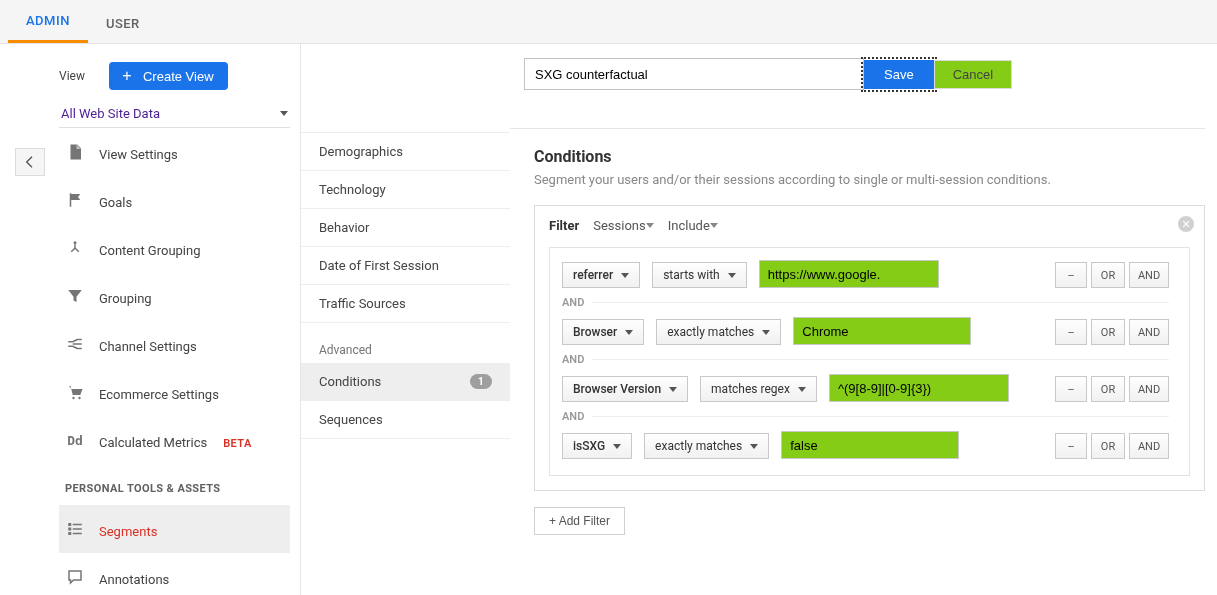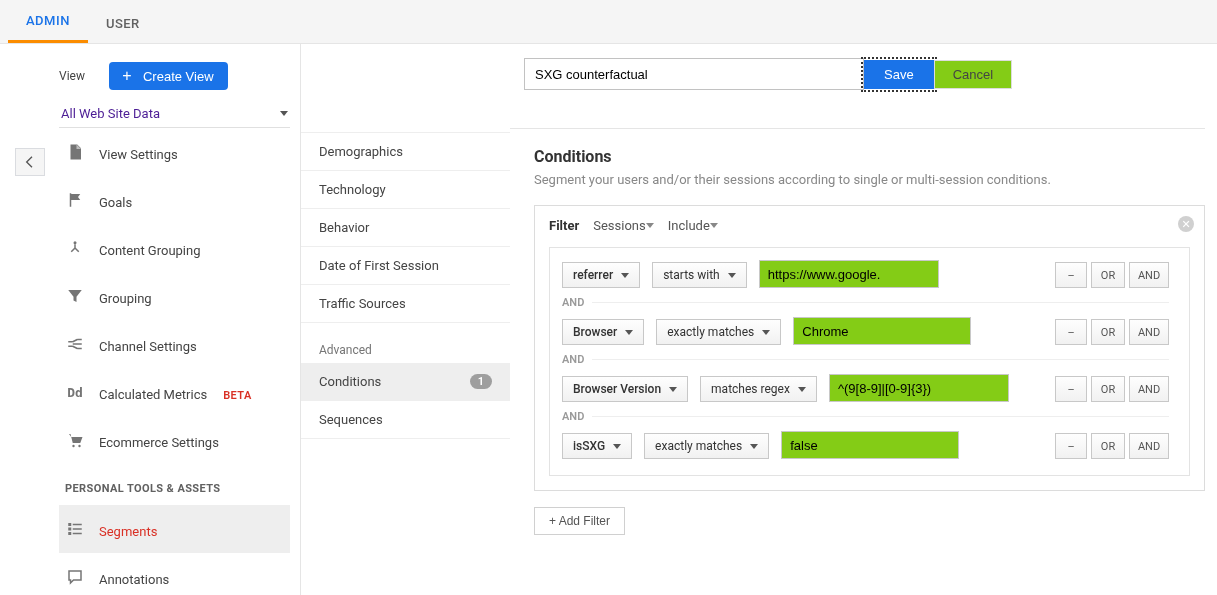--- a/index.html
+++ b/index.html
@@ -286,34 +286,34 @@
     <div class="nav-item">
       <span class="nav-icon">
           <svg width="18" height="18" viewBox="0 0 24 24">
             <path stroke="#757575" stroke-width="2" d="M3 9h6M3 15h6M15 6h6M15 12h6M15 18h6M9 9l6-3M9 15l6 3M9 12h6" fill="none"></path>
           </svg>
         </span>
       <span>Channel Settings</span>
     </div>
     <div class="nav-item">
       <span class="nav-icon">
-          <span style="font-size:13px;font-weight:700;color:#757575;font-family:monospace">Dd</span>
-        </span>
-      <span>Calculated Metrics</span>
-      <span class="beta">BETA</span>
-    </div>
-    <div class="nav-item">
-      <span class="nav-icon">
           <svg width="18" height="18" viewBox="0 0 24 24">
             <path fill="#757575" d="M4 4h2l3 12h10l3-8H7"></path>
             <circle cx="10" cy="20" r="1.6" fill="#757575"></circle>
             <circle cx="18" cy="20" r="1.6" fill="#757575"></circle>
           </svg>
         </span>
       <span>Ecommerce Settings</span>
+    </div>
+    <div class="nav-item">
+      <span class="nav-icon">
+          <span style="font-size:13px;font-weight:700;color:#757575;font-family:monospace">Dd</span>
+        </span>
+      <span>Calculated Metrics</span>
+      <span class="beta">BETA</span>
     </div>
 
     <div class="section-title">PERSONAL TOOLS &amp; ASSETS</div>
     <div class="nav-item active">
       <span class="nav-icon">
           <svg width="18" height="18" viewBox="0 0 24 24">
             <rect x="3" y="4" width="4" height="4" fill="#757575"></rect>
             <rect x="3" y="10" width="4" height="4" fill="#757575"></rect>
             <rect x="3" y="16" width="4" height="4" fill="#757575"></rect>
             <rect x="9" y="5" width="12" height="2" fill="#757575"></rect>

